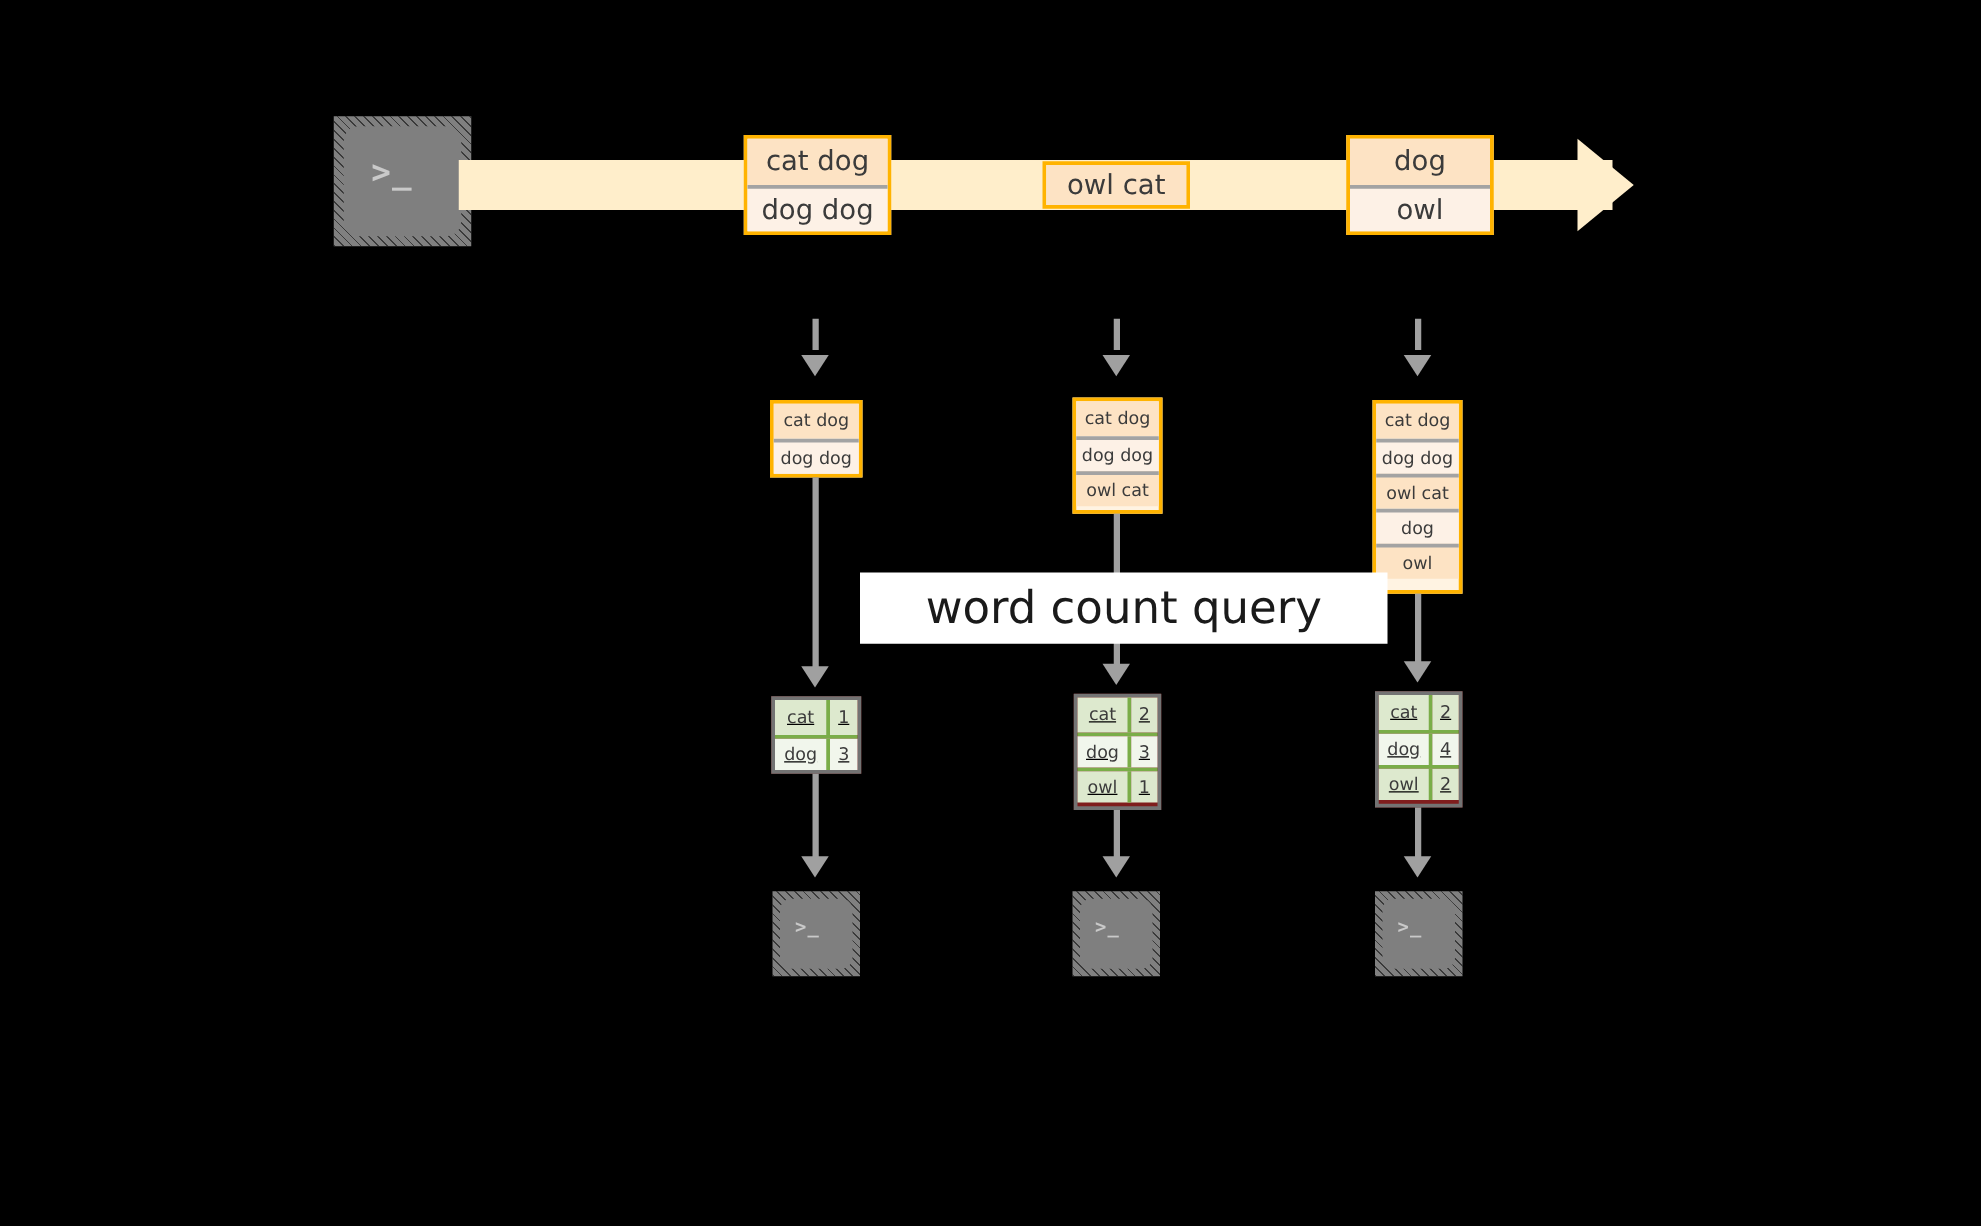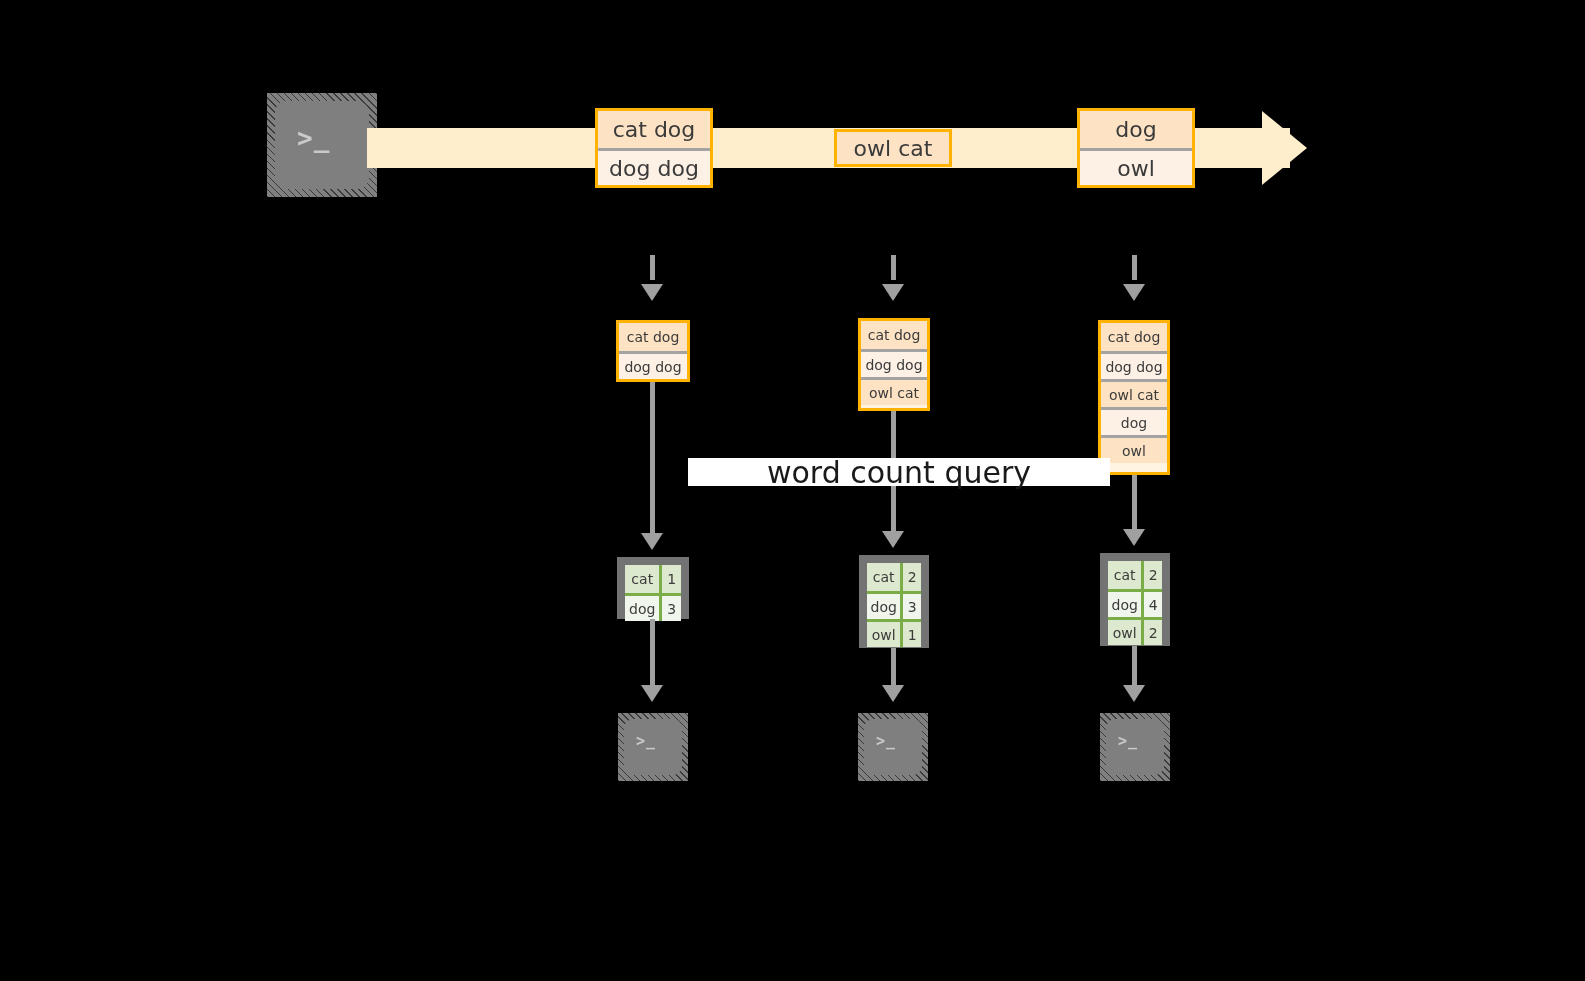--- a/index.html
+++ b/index.html
@@ -78,23 +78,24 @@
     color: #3b3b3b;
     white-space: nowrap;
   }
   .ev-row + .ev-row { border-top: 3px solid #a3a3a3; }
   .shade-a { background: #fde3c4; }
   .shade-b { background: #fdf1e6; }
 
   
   .res-table {
     position: absolute;
-    border: 8px solid #737373;
-    box-sizing: border-box;
-    background: #c2410c;
+    border: 3px solid #737373;
+    box-sizing: border-box;
+    background: #7f1d1d;
+    text-decoration: underline;
   }
   .res-row {
     display: flex;
     box-sizing: border-box;
   }
   .res-row + .res-row { border-top: 3px solid #7aad48; }
   .res-cell {
     box-sizing: border-box;
     display: flex;
     align-items: center;
@@ -252,15 +253,15 @@
   </div>
 
   <div class="conn-line" style="left:1132px; top:646px; width:5px; height:41px;"></div>
   <div class="conn-head" style="left:1123px; top:685px;"></div>
 
   <div class="term" style="left:1100px; top:713px; width:70px; height:68px;">
     <div class="term-inner" style="left:6px; top:6px; right:6px; bottom:6px; border-radius:9px;"></div>
     <div class="term-glyph" style="left:18px; top:21px; font-size:15px;">&gt;_</div>
   </div>
 
-  <div class="query-band" style="left:688px; top:458px; width:422px; height:28px; font-size:30px;">word count query</div>
+  <div class="query-band" style="left:688px; top:458px; width:422px; height:57px; font-size:36px;">word count query</div>
 
 </div>
 
 </body></html>

